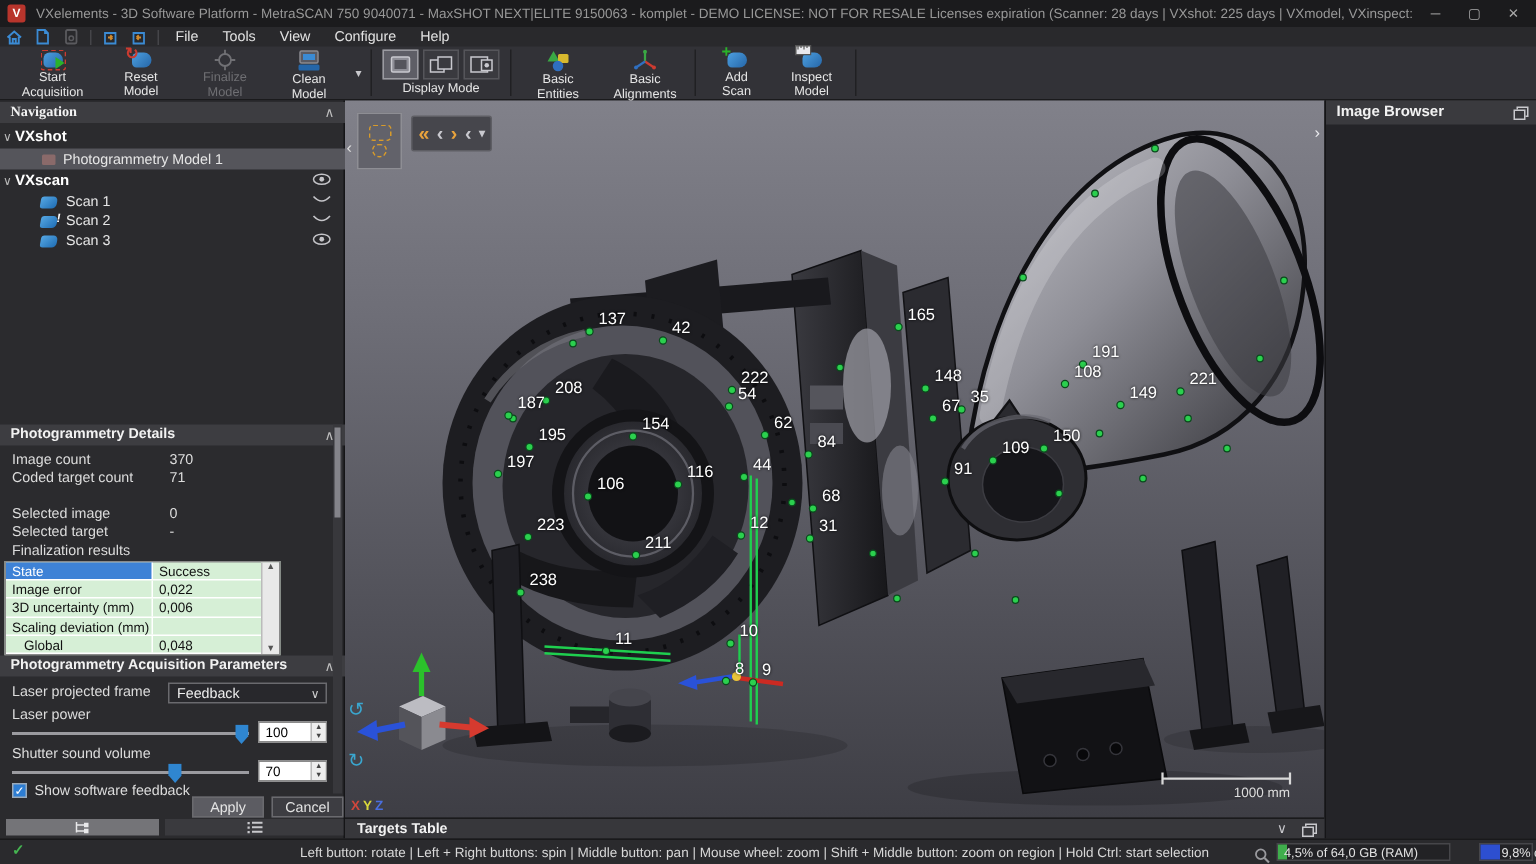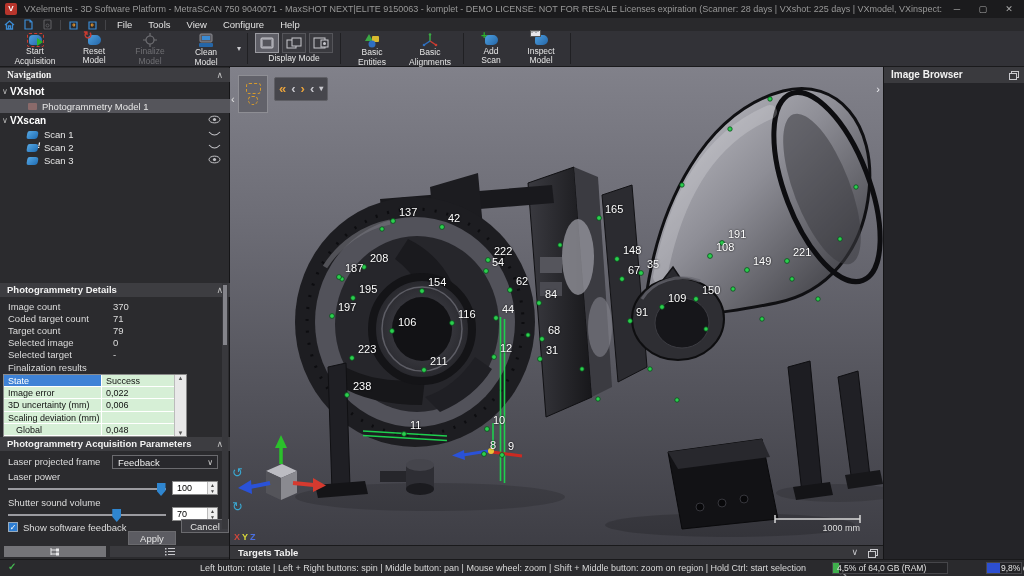--- a/index.html
+++ b/index.html
@@ -338,21 +338,20 @@
           <circle cx="6.5" cy="4.5" r="1.6" fill="#c4c4c8"></circle>
         </svg>
     </span>
   </div>
 
   <div class="panel-header" style="top:216px;">
     <span>Photogrammetry Details</span><span class="collapse">∧</span>
   </div>
   <div class="kv-row" style="top:234px;padding-left:8px;"><span>Image count</span><span class="v">370</span></div>
   <div class="kv-row" style="top:246px;padding-left:8px;"><span>Coded target count</span><span class="v">71</span></div>
-  <div class="kv-row" style="top:258px;padding-left:8px;"><span>Target count</span><span class="v">79</span></div>
   <div class="kv-row" style="top:270px;padding-left:8px;"><span>Selected image</span><span class="v">0</span></div>
   <div class="kv-row" style="top:295px;padding-left:8px;"><span>Finalization results</span></div>
   <div class="kv-row" style="top:282px;padding-left:8px;"><span>Selected target</span><span class="v">-</span></div>
 
   <div class="gtable" style="top:307px;">
     <div class="gt-row">
         <div class="c1 sel">State</div>
         <div class="c2">Success</div>
       </div>
     <div class="gt-row">
@@ -403,21 +402,21 @@
   <div class="spin" style="top:440px;">
     <span>70</span><span class="arrows">
         <span>▲</span>
         <span>▼</span>
       </span>
   </div>
   <div class="chk" style="top:455px;">✓</div>
   <div class="acq-label" style="top:455px;left:23px;">Show software feedback</div>
 
   <div class="btn" style="top:464px;left:128px;width:48px;background:#5c5c62;">Apply</div>
-  <div class="btn" style="top:452px;left:181px;width:48px;background:#3d3d42;">Cancel</div>
+  <div class="btn" style="top:464px;left:181px;width:48px;background:#3d3d42;">Cancel</div>
 
   <div class="dock-sb">
       <div class="thumb"></div>
     </div>
 
   <div class="dock-tabs">
     <div class="dtab t1">
       <svg width="12" height="9">
           <path d="M2,1 V8 M2,3 H7 M2,7 H7" stroke="#e8e8ea" stroke-width="1"></path>
           <rect x="7" y="1.5" width="3" height="3" fill="#e8e8ea"></rect>
@@ -749,21 +748,21 @@
 
 <div class="statusbar">
   <span class="st-check">✓</span>
   <span class="st-help">Left button: rotate   |   Left + Right buttons: spin   |   Middle button: pan   |   Mouse wheel: zoom   |   Shift + Middle button: zoom on region   |   Hold Ctrl: start selection</span>
   <span class="mag">
     <svg width="11" height="11">
         <circle cx="4.5" cy="4.5" r="3.2" fill="none" stroke="#9a9a9e" stroke-width="1.2"></circle>
         <line x1="7" y1="7" x2="10" y2="10" stroke="#9a9a9e" stroke-width="1.4"></line>
       </svg>
   </span>
-  <span class="gauge" style="left:832px;width:116px;">
+  <span class="gauge" style="left:851px;width:116px;">
     <span class="bar" style="width: 6px; background: rgb(63, 174, 76);"></span>
     <span class="txt">4,5% of 64,0 GB (RAM)</span>
   </span>
   <span class="gauge" style="left:986px;width:36px;overflow:visible;">
     <span class="bar" style="width: 13px; background: rgb(45, 79, 208);"></span>
     <span class="txt" style="margin-left:10px;white-space:nowrap;">9,8% of 16,0 GB (GPU)</span>
   </span>
 </div>
 
 </body></html>

